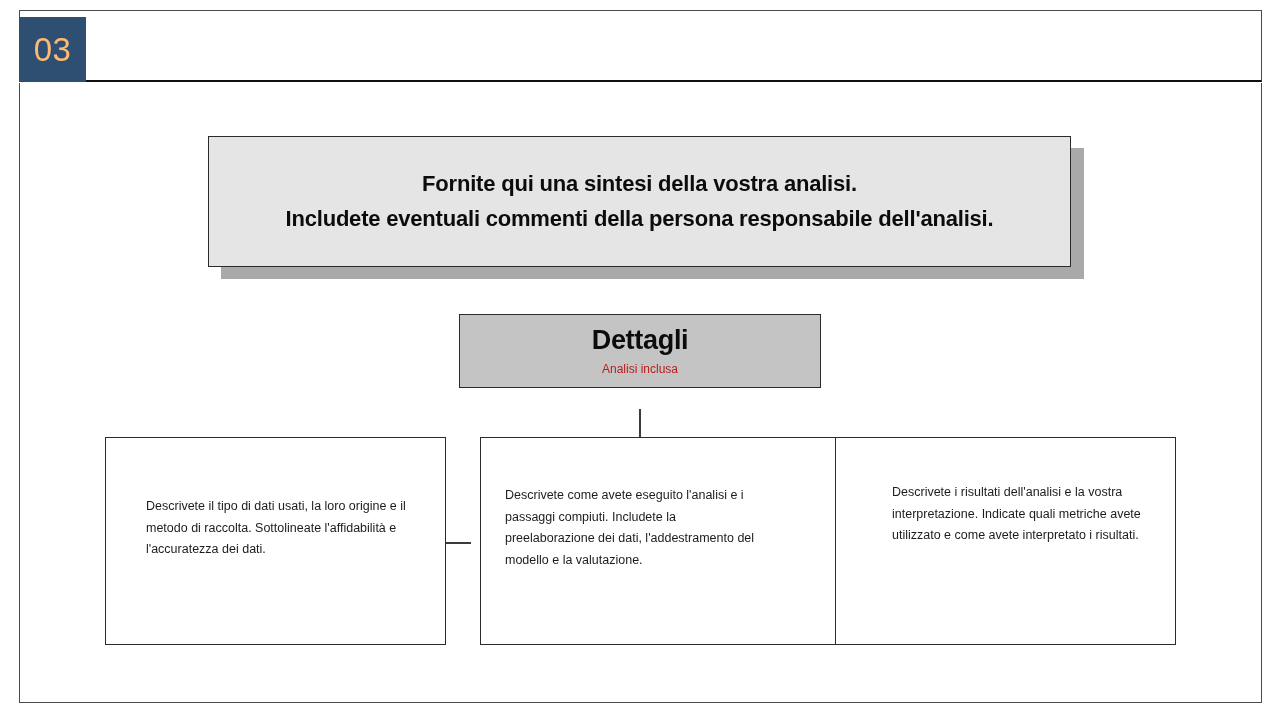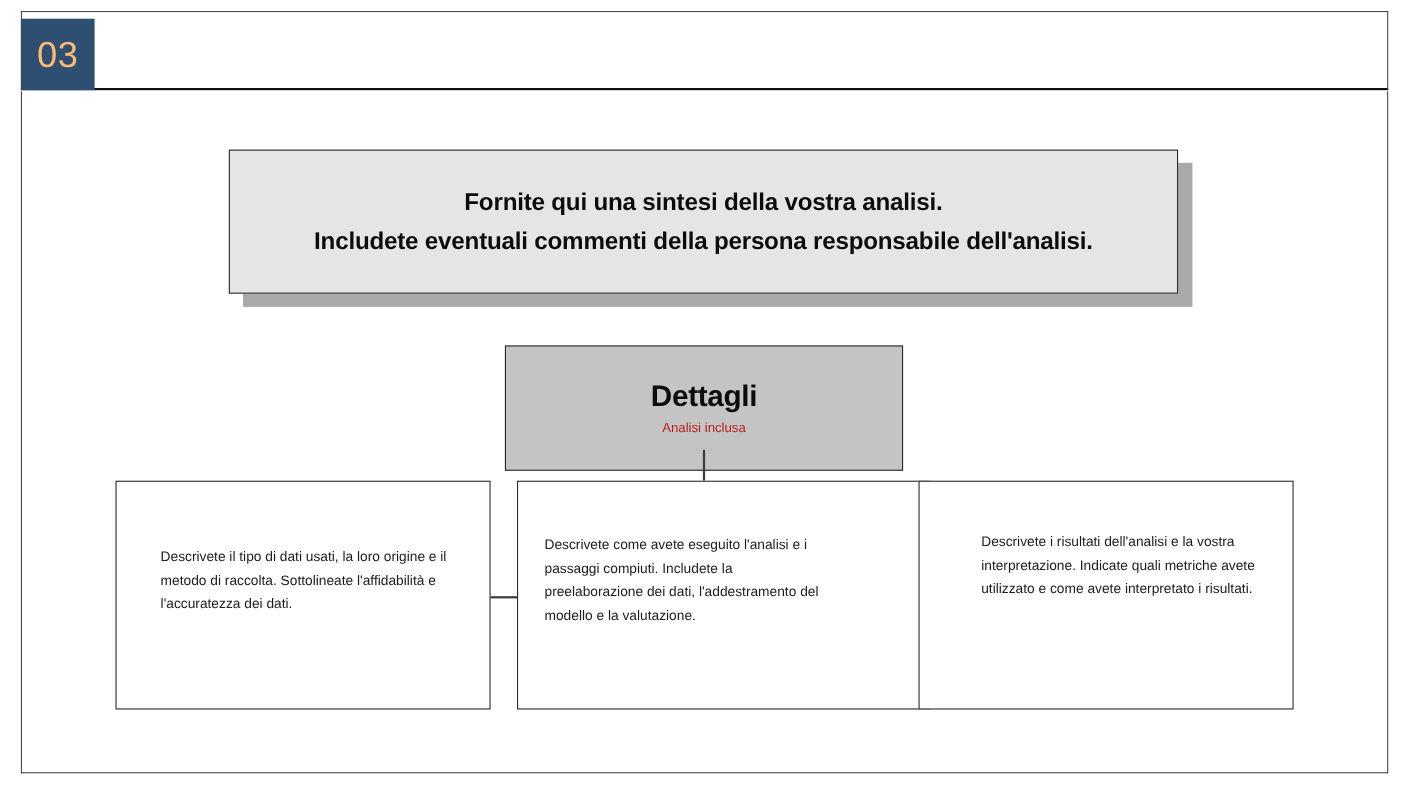--- a/index.html
+++ b/index.html
@@ -114,21 +114,21 @@
     letter-spacing: -0.2px;
     white-space: nowrap;
   }
 
   
   #dettagli-box {
     position: absolute;
     left: 459px;
     top: 314px;
     width: 362px;
-    height: 114px;
+    height: 74px;
     background: #c4c4c4;
     border: 1px solid #2b2b2b;
     box-sizing: border-box;
     display: flex;
     flex-direction: column;
     align-items: center;
     justify-content: center;
   }
   #dettagli-box .dettagli-title {
     font-size: 27px;
@@ -172,21 +172,21 @@
   
   .detail-box {
     position: absolute;
     top: 437px;
     height: 208px;
     background: #ffffff;
     border: 1px solid #2b2b2b;
     box-sizing: border-box;
   }
   #detail-box-1 { left: 105px;  width: 341px; }
-  #detail-box-2 { left: 470px;  width: 376px; padding-left: 47px; }
+  #detail-box-2 { left: 480px;  width: 376px; padding-left: 47px; }
   #detail-box-3 { left: 835px;  width: 341px; }
 
   .detail-text {
     position: absolute;
     font-size: 12.5px;
     line-height: 21.5px;
     color: #1c1c1c;
     font-weight: 400;
   }
   #detail-box-1 .detail-text { left: 40px; top: 58px; width: 270px; }

